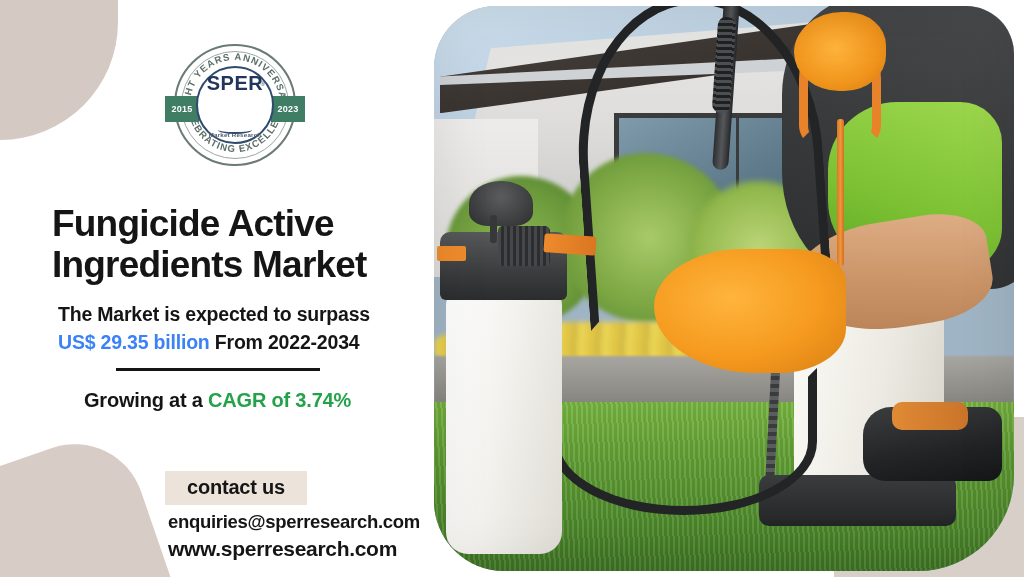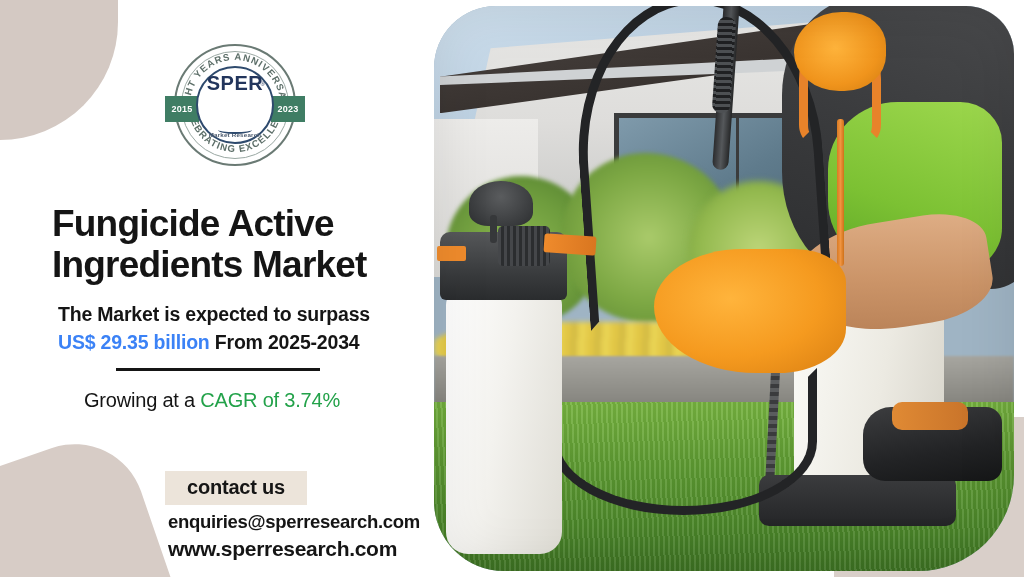--- a/index.html
+++ b/index.html
@@ -141,21 +141,21 @@
     left:116px; top:368px;
     width:204px; height:3px;
     background:#151515;
   }
 
   .cagr {
     position:absolute;
     left:84px; top:389px;
     width:340px;
     font-size:20px;
-    font-weight:normal;
+    font-weight:bold;
     color:#151515;
     letter-spacing:-0.2px;
   }
   .cagr .green { color:#23a24a; }
 
   
   .contact-tag {
     position:absolute;
     left:165px; top:471px;
     padding:5px 22px 6px 22px;
@@ -430,21 +430,21 @@
       <span class="reg">®</span>
       <span class="swoosh"></span>
     </div>
   </div>
 
   <h1 class="title">Fungicide Active Ingredients Market</h1>
 
   <div class="subline">
     <span>The Market is expected to surpass</span><br>
     <span class="green">US$ 29.35 billion</span>
-    <span>From 2025-2034</span>
+    <span>From 2022-2034</span>
   </div>
 
   <div class="divider"></div>
 
   <div class="cagr"><span>Growing at a </span><span class="green">CAGR of 3.74%</span></div>
 
   <div class="contact-tag">contact us</div>
   <div class="contact-email">enquiries@sperresearch.com</div>
   <div class="contact-site">www.sperresearch.com</div>
 

